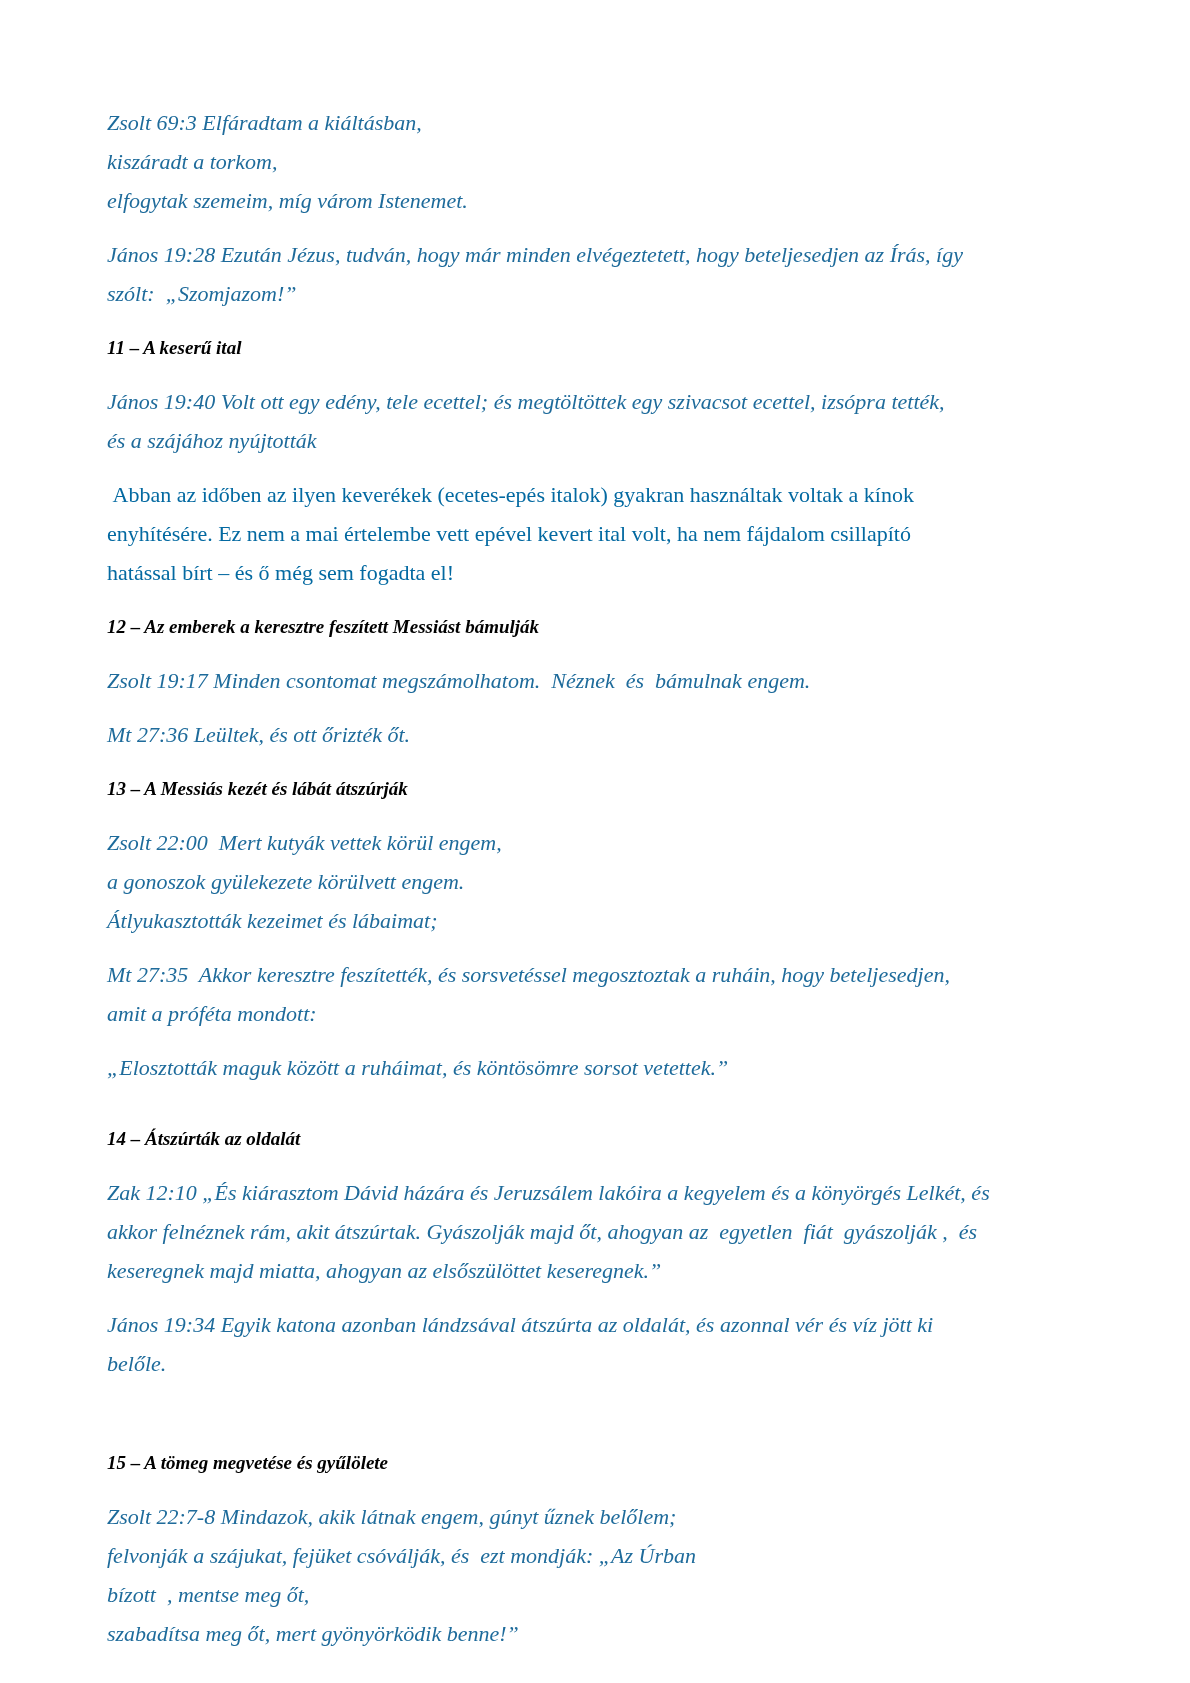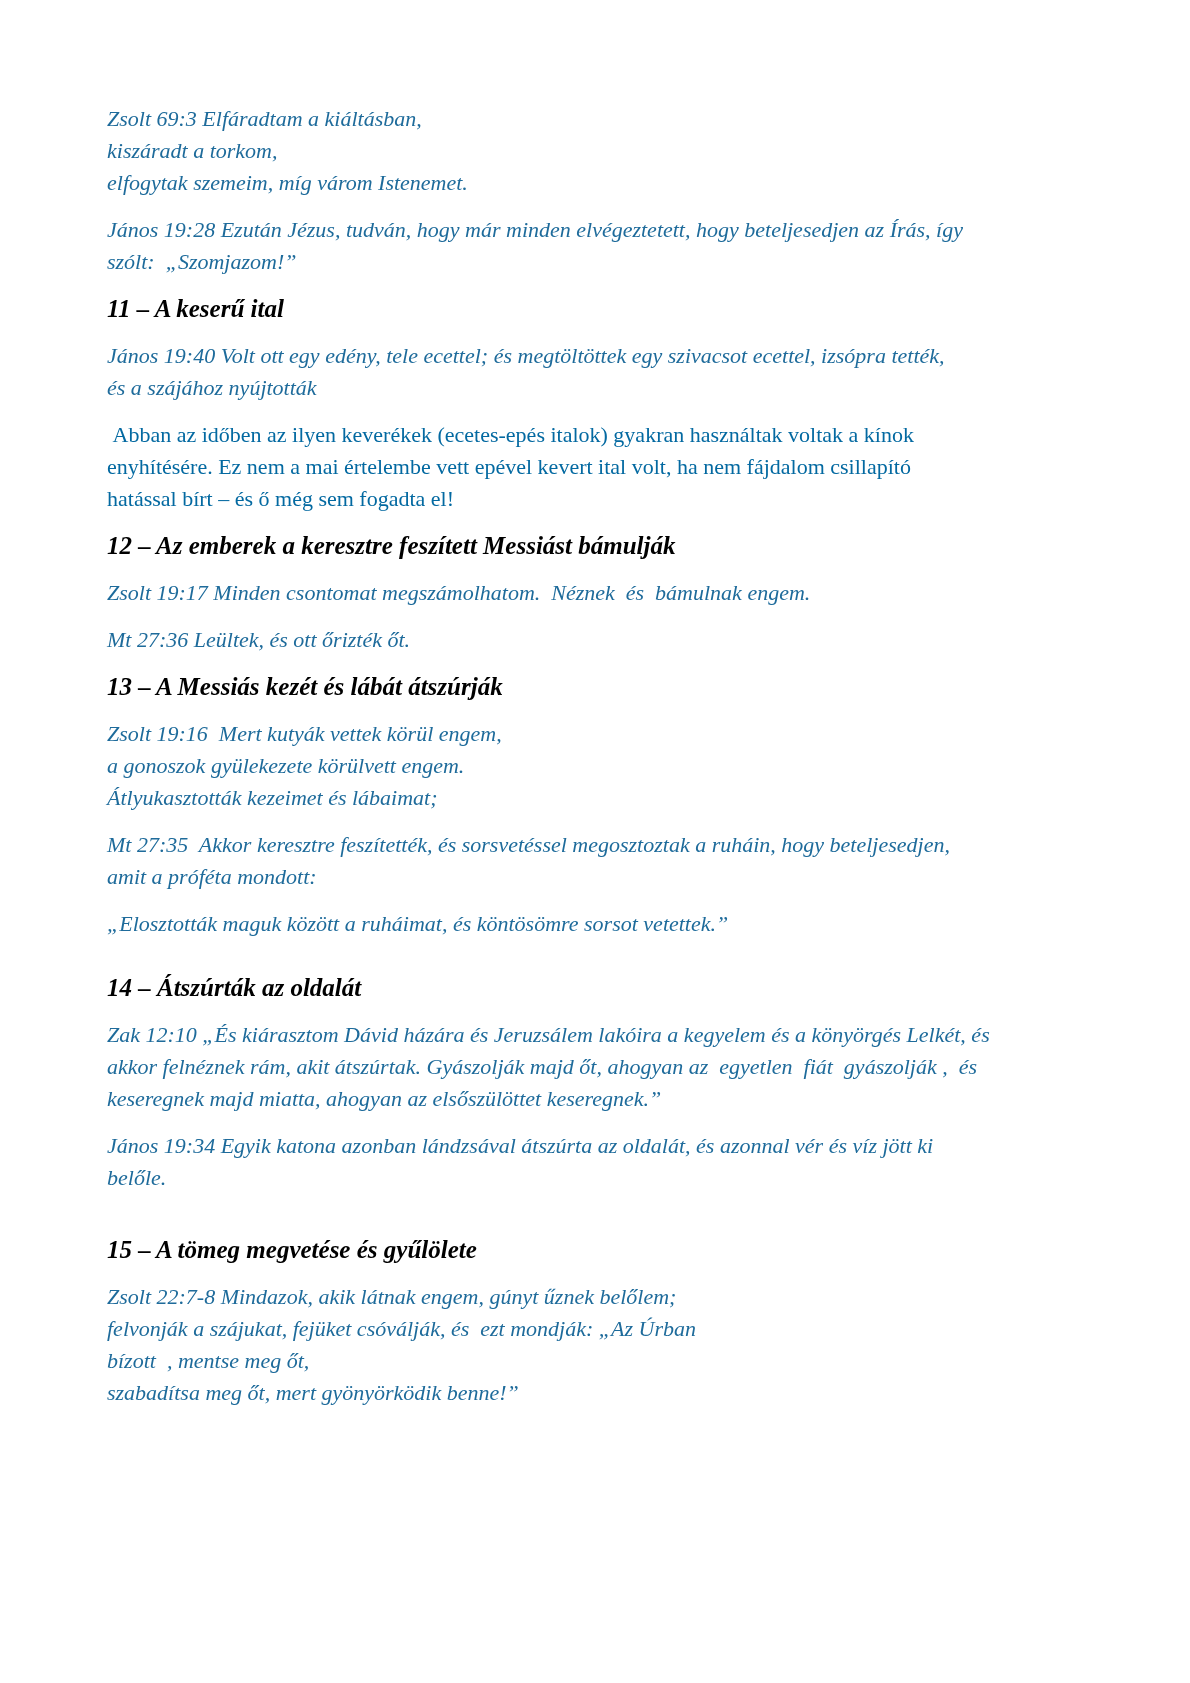--- a/index.html
+++ b/index.html
@@ -9,43 +9,43 @@
   }
   .page {
     position: relative;
     box-sizing: border-box;
     width: 1190px;
     height: 1683px;
     background: #ffffff;
     padding: 103px 105px 0 107px;
     font-family: "Liberation Serif", "DejaVu Serif", serif;
     font-size: 22px;
-    line-height: 32px;
+    line-height: 39px;
     overflow: hidden;
   }
   .block {
     margin: 0 0 15px 0;
     white-space: pre-wrap;
   }
   .scripture {
     color: #1e6b9b;
     font-style: italic;
   }
   .body-text {
     color: #0369a1;
     font-style: normal;
   }
   .heading {
     color: #000000;
     font-style: italic;
     font-weight: bold;
-    font-size: 25px;
+    font-size: 19px;
   }
   .gap-before-14 { margin-top: 32px; }
-  .gap-before-15 { margin-top: 40px; }
+  .gap-before-15 { margin-top: 60px; }
 </style>
 </head>
 <body>
 
 <div class="page">
 
   <p class="block scripture">Zsolt 69:3 Elfáradtam a kiáltásban,
 kiszáradt a torkom,
 elfogytak szemeim, míg várom Istenemet.</p>
 
@@ -63,21 +63,21 @@
 hatással bírt – és ő még sem fogadta el!</p>
 
   <h2 class="block heading">12 – Az emberek a keresztre feszített Messiást bámulják</h2>
 
   <p class="block scripture">Zsolt 19:17 Minden csontomat megszámolhatom.  Néznek  és  bámulnak engem.</p>
 
   <p class="block scripture">Mt 27:36 Leültek, és ott őrizték őt.</p>
 
   <h2 class="block heading">13 – A Messiás kezét és lábát átszúrják</h2>
 
-  <p class="block scripture">Zsolt 19:16  Mert kutyák vettek körül engem,
+  <p class="block scripture">Zsolt 22:00  Mert kutyák vettek körül engem,
 a gonoszok gyülekezete körülvett engem.
 Átlyukasztották kezeimet és lábaimat;</p>
 
   <p class="block scripture">Mt 27:35  Akkor keresztre feszítették, és sorsvetéssel megosztoztak a ruháin, hogy beteljesedjen,
 amit a próféta mondott:</p>
 
   <p class="block scripture">„Elosztották maguk között a ruháimat, és köntösömre sorsot vetettek.”</p>
 
   <h2 class="block heading gap-before-14">14 – Átszúrták az oldalát</h2>
 

